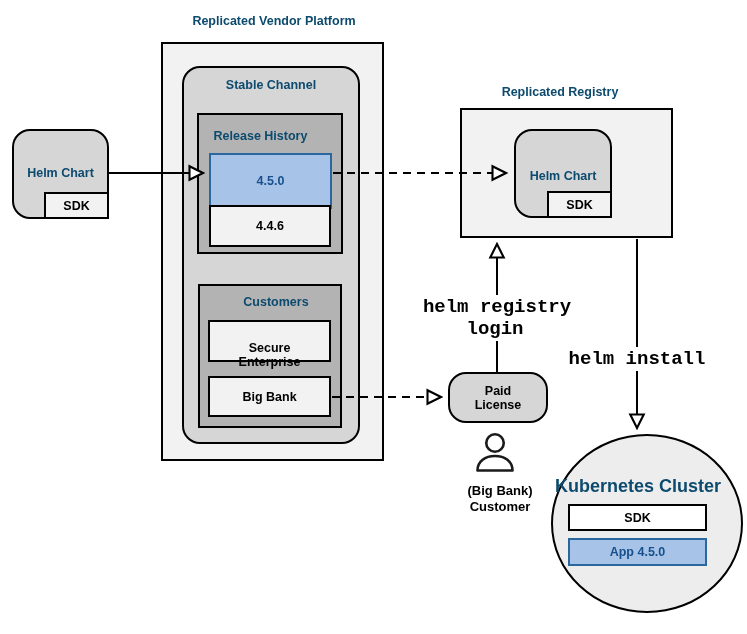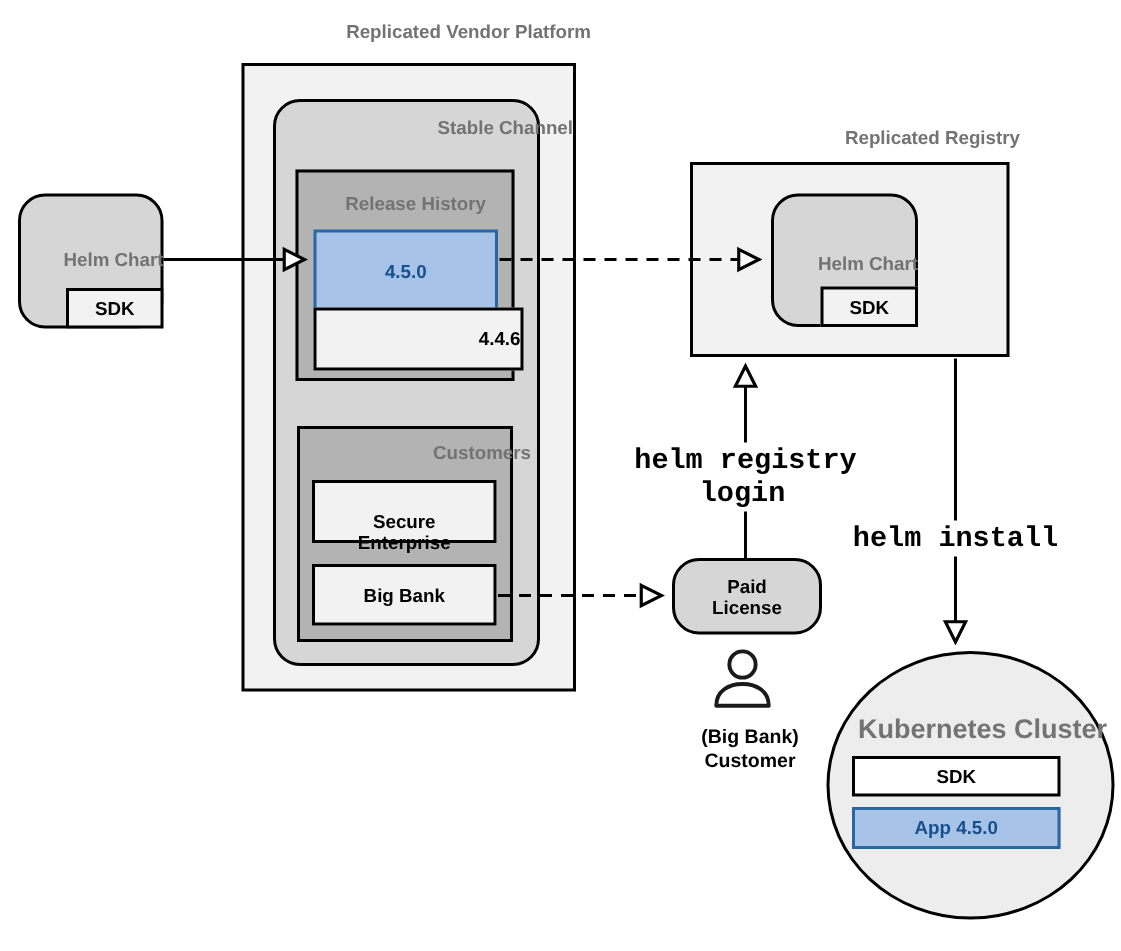--- a/index.html
+++ b/index.html
@@ -12,21 +12,21 @@
     position:absolute;box-sizing:border-box;
     border:2px solid #000;
   }
   .center{
     display:flex;align-items:center;justify-content:center;text-align:center;
   }
   .lbl{
     font-weight:bold;font-size:12.5px;color:#000;line-height:14px;text-align:center;
   }
   .title{
-    position:absolute;font-weight:bold;font-size:12.5px;color:#737373;text-align:right;
+    position:absolute;font-weight:bold;font-size:12.5px;color:#0c4a6e;text-align:center;
   }
   .gray-light{background:#f2f2f2;}
   .gray-mid{background:#d6d6d6;border-radius:18px;}
   .gray-dark{background:#b3b3b3;}
   .blue{
     background:#a7c4e8;border:2px solid #29679e;color:#17508c;
   }
   .blue .lbl{color:#17508c;}
   .mono-label{
     position:absolute;font-family:"Liberation Mono","DejaVu Sans Mono",monospace;
@@ -48,30 +48,30 @@
   }
 </style>
 </head>
 <body>
 
 <div class="title" style="left:154px;top:14px;width:240px;">Replicated Vendor Platform</div>
 
 <div class="box gray-light" style="left:161px;top:42px;width:223px;height:419px;"></div>
 
 <div class="box gray-mid" style="left:182px;top:66px;width:178px;height:378px;"></div>
-<div class="title" style="left:182px;top:78px;width:200px;">Stable Channel</div>
+<div class="title" style="left:182px;top:78px;width:178px;">Stable Channel</div>
 
 <div class="box gray-dark" style="left:197px;top:113px;width:146px;height:141px;"></div>
 <div class="title" style="left:197px;top:129px;width:127px;">Release History</div>
 
 <div class="box blue center" style="left:209px;top:153px;width:123px;height:56px;">
   <span class="lbl" style="color:#17508c;">4.5.0</span>
 </div>
 
-<div class="box gray-light center" style="left:209px;top:205px;width:140px;height:42px;justify-content:flex-end;">
+<div class="box gray-light center" style="left:209px;top:205px;width:122px;height:42px;">
   <span class="lbl">4.4.6</span>
 </div>
 
 <div class="box gray-dark" style="left:198px;top:284px;width:144px;height:144px;"></div>
 <div class="title" style="left:198px;top:295px;width:156px;">Customers</div>
 
 <div class="box gray-light center" style="left:208px;top:320px;width:123px;height:42px;">
   <span class="lbl narrow85">Secure Enterprise</span>
 </div>
 

